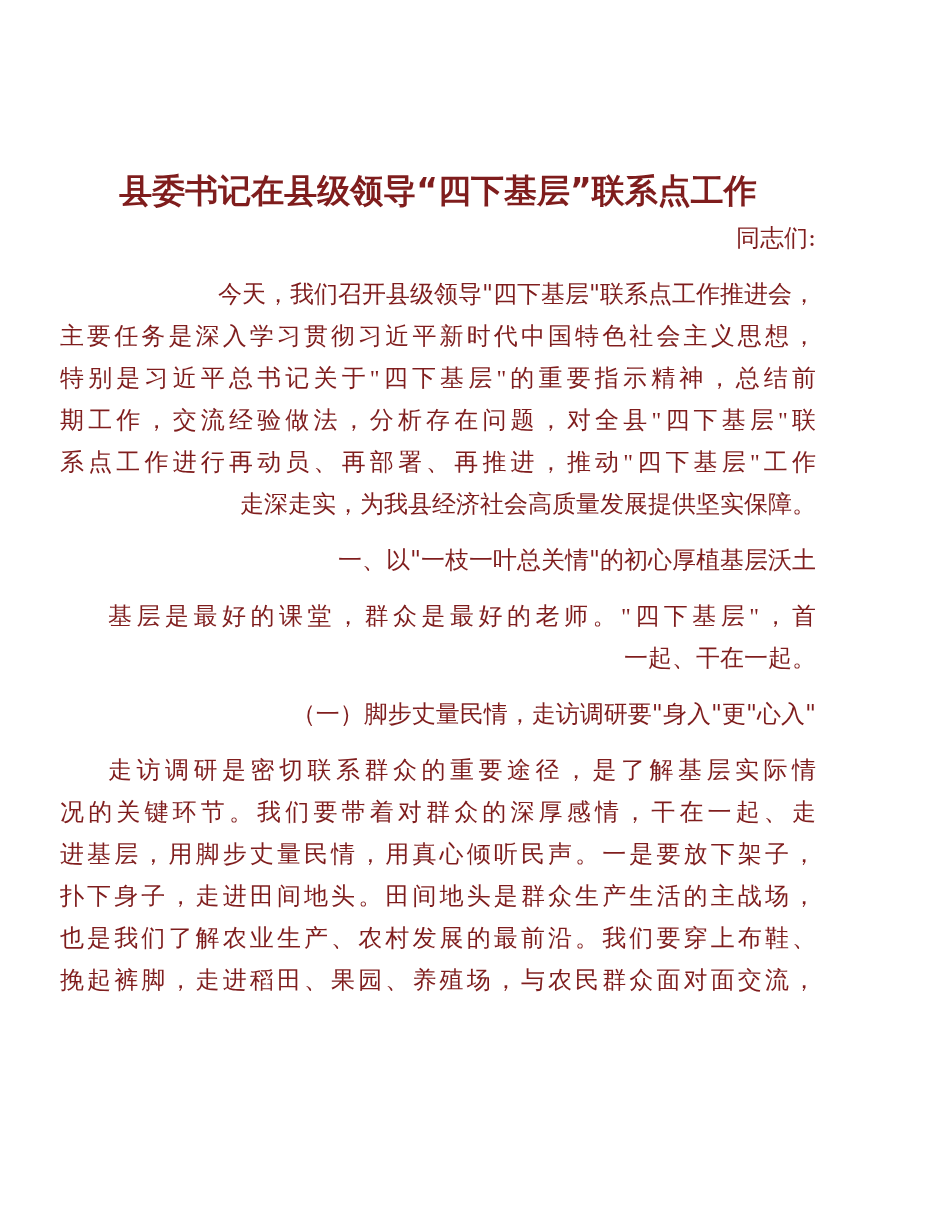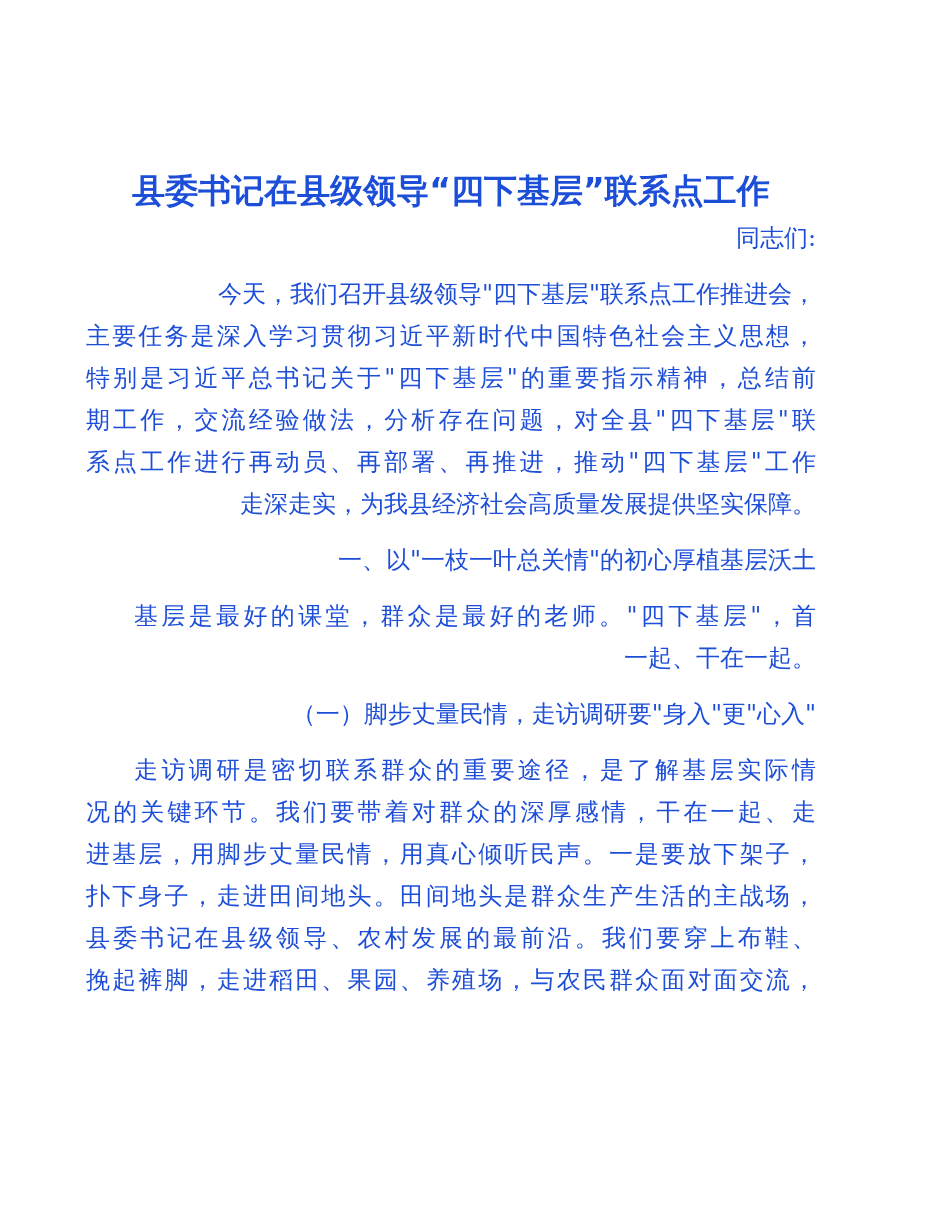--- a/index.html
+++ b/index.html
@@ -5,23 +5,23 @@
   html, body {
     margin: 0;
     padding: 0;
     background: #ffffff;
   }
   .page {
     position: relative;
     width: 950px;
     height: 1230px;
     background: #ffffff;
-    color: #1d4ed8;
+    color: #7f1d1d;
     box-sizing: border-box;
-    padding: 164px 134px 0 86px;
+    padding: 164px 134px 0 60px;
     overflow: hidden;
   }
   .doc-title {
     font-family: "DejaVu Sans", "Liberation Sans", sans-serif;
     font-weight: 700;
     font-size: 33px;
     line-height: 53px;
     text-align: center;
     margin: 0;
   }
@@ -34,20 +34,21 @@
     line-height: 42px;
     text-align: right;
     white-space: nowrap;
   }
   
   .jf {
     white-space: normal;
     text-align: justify;
     text-align-last: justify;
     text-justify: distribute;
+    font-family: Liberation Serif, serif;
   }
   
   .ind {
     text-indent: 48px;
   }
 </style>
 </head>
 <body>
 
 <div class="page">
@@ -80,17 +81,17 @@
 
   <div class="para">
     <div class="line ind">（一）脚步丈量民情，走访调研要"身入"更"心入"</div>
   </div>
 
   <div class="para">
     <div class="line ind jf">走访调研是密切联系群众的重要途径，是了解基层实际情</div>
     <div class="line jf">况的关键环节。我们要带着对群众的深厚感情，干在一起、走</div>
     <div class="line jf">进基层，用脚步丈量民情，用真心倾听民声。一是要放下架子，</div>
     <div class="line jf">扑下身子，走进田间地头。田间地头是群众生产生活的主战场，</div>
-    <div class="line jf">县委书记在县级领导、农村发展的最前沿。我们要穿上布鞋、</div>
+    <div class="line jf">也是我们了解农业生产、农村发展的最前沿。我们要穿上布鞋、</div>
     <div class="line jf">挽起裤脚，走进稻田、果园、养殖场，与农民群众面对面交流，</div>
   </div>
 
 </div>
 
 </body></html>

